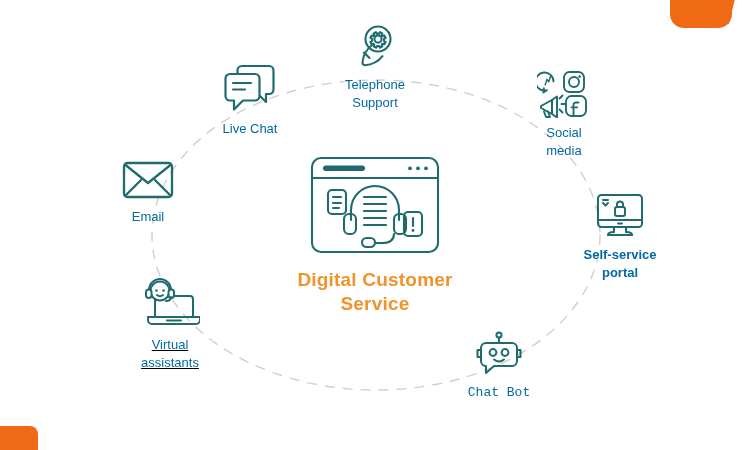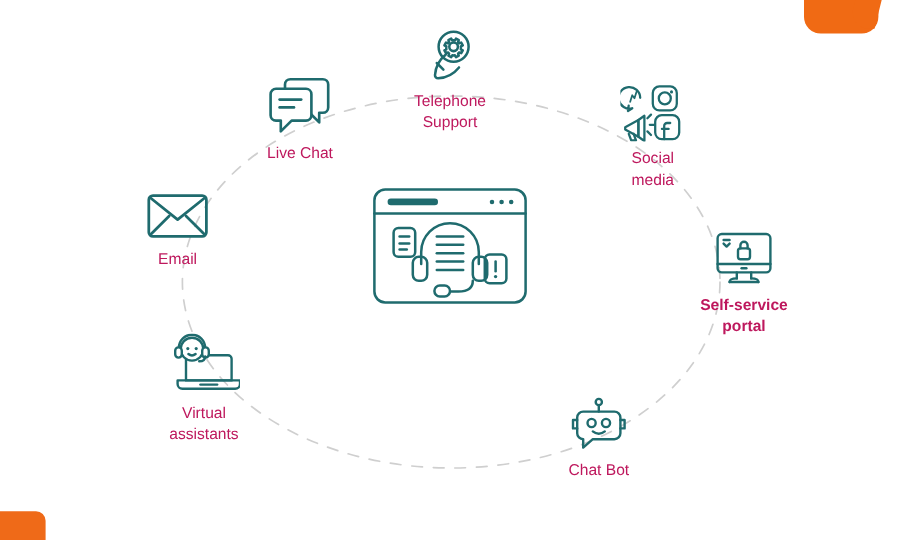--- a/index.html
+++ b/index.html
@@ -80,21 +80,21 @@
     width: 130px;
     margin-left: -65px;
     text-align: center;
   }
   .node .ico {
     display: block;
     margin: 0 auto 5px auto;
     line-height: 0;
   }
   .node .lbl {
-    color: #be185d;
+    color: #0369a1;
     font-size: 13px;
     line-height: 1.25;
     white-space: pre-line;
   }
 </style>
 </head>
 <body>
 
 <div id="stage">
 
@@ -133,39 +133,43 @@
         <line x1="64" y1="45" x2="86" y2="45"></line>
         <line x1="64" y1="52" x2="86" y2="52"></line>
         <line x1="64" y1="59" x2="86" y2="59"></line>
         <line x1="64" y1="66" x2="86" y2="66"></line>
         <line x1="64" y1="73" x2="86" y2="73"></line>
 
         <path d="M94 82 q0 9 -12 9 h-6"></path>
         <rect x="62" y="86" width="13" height="9" rx="4.5"></rect>
       </g>
     </svg>
+    <div class="center-title">
+      <span>Digital Customer</span><br>
+      <span>Service</span>
+    </div>
   </div>
 
   <div class="node" style="left:375px; top:22px;">
     <span class="ico">
       <svg width="48" height="48" viewBox="0 0 48 48">
         <g fill="none" stroke="#1f6b6e" stroke-width="2.1" stroke-linecap="round" stroke-linejoin="round">
           <circle cx="27" cy="17" r="12.5"></circle>
           <path d="M27 11.5 l1.1 .25 .9-1.6 2.3 1.3 -.55 1.75 .85 .85 1.75-.55 1.3 2.3 -1.6 .9 .12 1.2 -.12 1.2 1.6 .9 -1.3 2.3 -1.75-.55 -.85 .85 .55 1.75 -2.3 1.3 -.9-1.6 -1.1 .25 -1.1-.25 -.9 1.6 -2.3-1.3 .55-1.75 -.85-.85 -1.75 .55 -1.3-2.3 1.6-.9 -.12-1.2 .12-1.2 -1.6-.9 1.3-2.3 1.75 .55 .85-.85 -.55-1.75 2.3-1.3 .9 1.6z"></path>
           <circle cx="27" cy="17" r="3.6"></circle>
           <path d="M20.5 23.5 C15 28 12 34 11.5 40.5 a2.6 2.6 0 0 0 2.6 2.8 c7-.5 13-3.6 17.4-9.1"></path>
           <path d="M13 30.5 l5.5 5.5"></path>
         </g>
       </svg>
     </span>
     <span class="lbl">Telephone
 Support</span>
   </div>
 
-  <div class="node" style="left:544px; top:70px;">
+  <div class="node" style="left:564px; top:70px;">
     <span class="ico">
       <svg width="54" height="48" viewBox="0 0 54 48">
         <g fill="none" stroke="#1f6b6e" stroke-width="1.9" stroke-linecap="round" stroke-linejoin="round">
 
           <path d="M16.5 11.5 a9 9 0 1 0 -6.6 8.7 l-3.6 2.3 .6-4.4"></path>
           <path d="M11.6 6.7 l-2.2 7 -2.4-3.2 -2.2 7" transform="translate(4.4,1.2) scale(0.78)"></path>
 
           <rect x="27" y="2" width="20" height="20" rx="5.5"></rect>
           <circle cx="37" cy="12" r="5"></circle>
           <circle cx="42.6" cy="6.6" r="1.3" fill="#1f6b6e" stroke="none"></circle>
@@ -198,39 +202,39 @@
 
           <path d="M9 8 h5 M9 11 l2.5 2.5 2.5-2.5"></path>
           <path d="M24 31.5 h4"></path>
         </g>
       </svg>
     </span>
     <span class="lbl">Self-service
 portal</span>
   </div>
 
-  <div class="node" style="left:499px; top:330px;">
+  <div class="node" style="left:499px; top:330px;font-family:Liberation Mono, monospace;">
     <span class="ico">
       <svg width="52" height="48" viewBox="0 0 52 48">
         <g fill="none" stroke="#1f6b6e" stroke-width="2" stroke-linecap="round" stroke-linejoin="round">
           <circle cx="26" cy="5" r="2.6"></circle>
           <line x1="26" y1="7.6" x2="26" y2="13"></line>
           <path d="M13 13 h26 a5 5 0 0 1 5 5 v13 a5 5 0 0 1 -5 5 H21 l-8 7 v-7 a5 5 0 0 1 -5 -5 V18 a5 5 0 0 1 5 -5z"></path>
           <circle cx="20" cy="22.5" r="3.4"></circle>
           <circle cx="32" cy="22.5" r="3.4"></circle>
           <path d="M21 29.5 q5 4 10 0"></path>
           <path d="M8 20 h-3.5 v7 H8 M44 20 h3.5 v7 H44"></path>
         </g>
       </svg>
     </span>
     <span class="lbl">Chat Bot</span>
   </div>
 
 
-  <div class="node" style="left:170px; top:278px;">
+  <div class="node" style="left:170px; top:278px;text-decoration:underline;">
     <span class="ico">
       <svg width="60" height="52" viewBox="0 0 60 52">
         <g fill="none" stroke="#1f6b6e" stroke-width="2" stroke-linecap="round" stroke-linejoin="round">
 
           <path d="M18 18 h32 a3 3 0 0 1 3 3 v18 H15 V21 a3 3 0 0 1 3 -3z"></path>
           <path d="M8 39 h52 a0 0 0 0 1 0 0 v3 a4 4 0 0 1 -4 4 H12 a4 4 0 0 1 -4 -4 v-3z"></path>
           <line x1="27" y1="42.5" x2="41" y2="42.5"></line>
 
           <circle cx="20" cy="13" r="9.5" fill="#ffffff"></circle>
           <path d="M9 14 v-2 a11 11 0 0 1 22 0 v2"></path>

